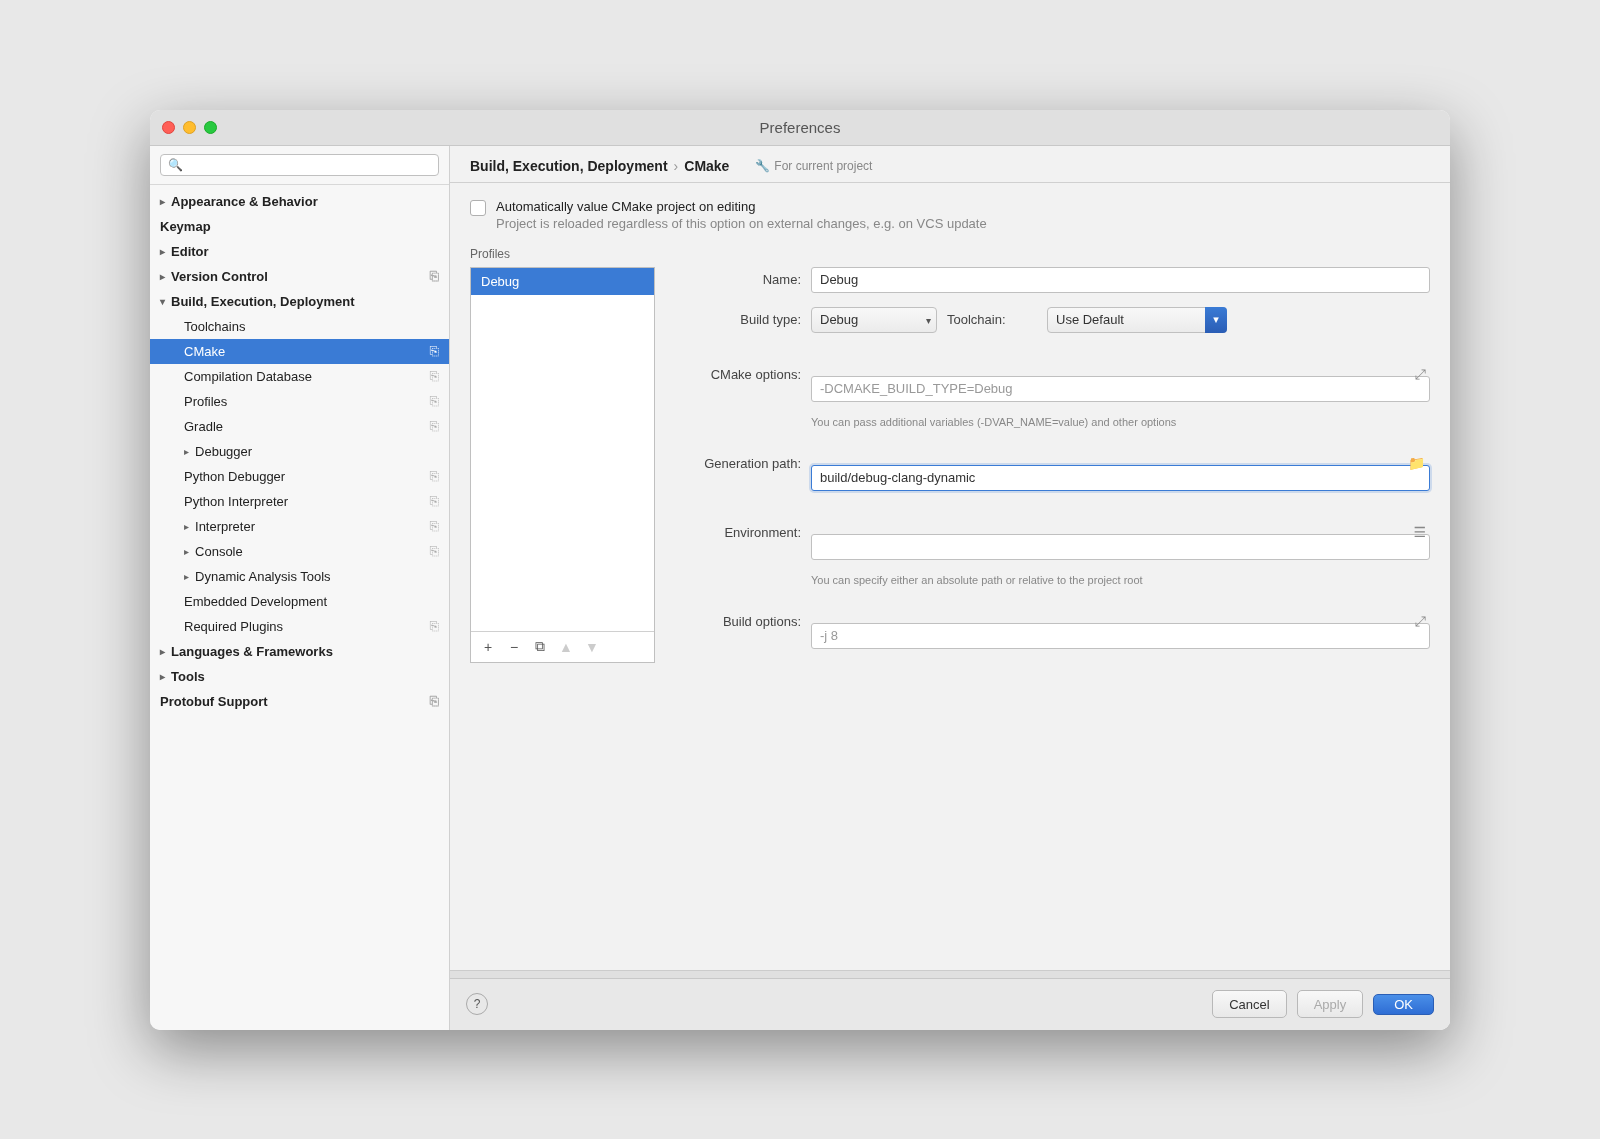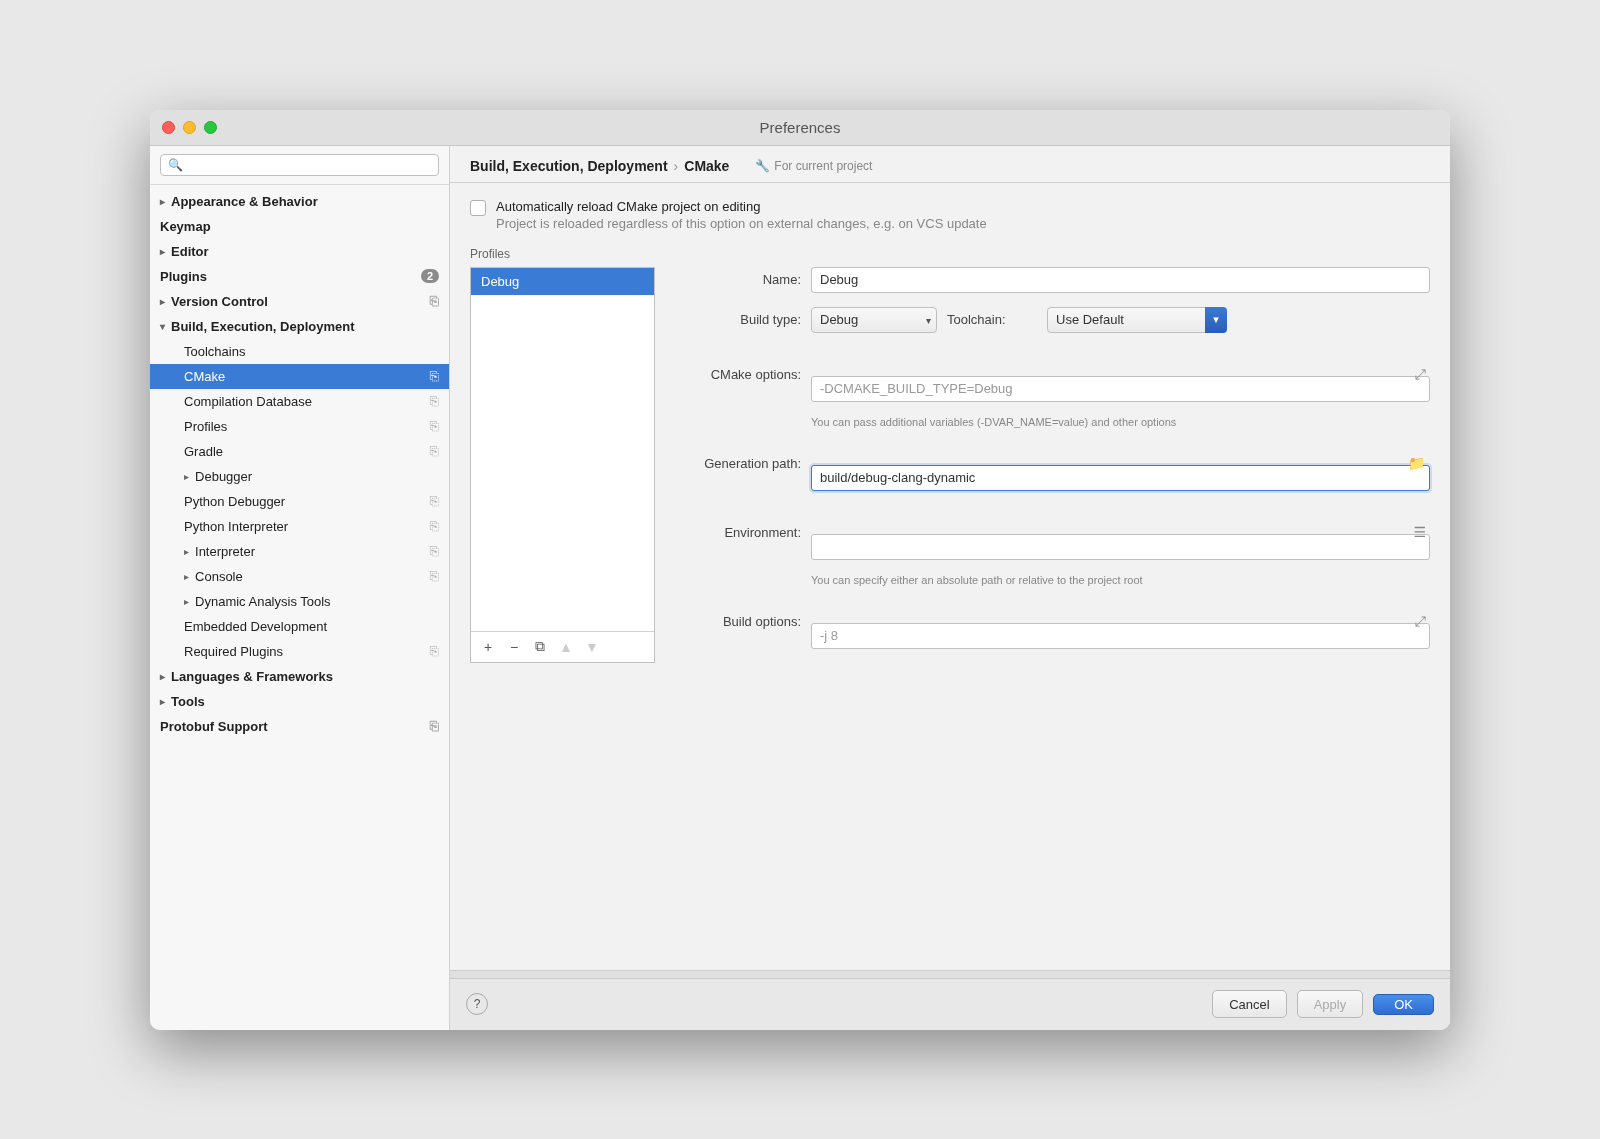--- a/index.html
+++ b/index.html
@@ -451,24 +451,20 @@
 
         <div class="nav-item bold">
           <span>Keymap</span>
         </div>
 
         <div class="nav-item bold">
           <span class="chevron">▸</span>
           <span>Editor</span>
         </div>
 
-        <div class="nav-item bold">
-          <span>Plugins</span>
-          <span class="badge">2</span>
-        </div>
 
         <div class="nav-item bold">
           <span class="chevron">▸</span>
           <span>Version Control</span>
           <span class="copy-icon">⎘</span>
         </div>
 
         <div class="nav-item bold">
           <span class="chevron">▾</span>
           <span>Build, Execution, Deployment</span>
@@ -566,21 +562,21 @@
           <span>🔧</span>
           <span>For current project</span>
         </span>
       </div>
 
       <div class="panel-body">
 
         <div class="auto-reload-row">
           <div class="checkbox-wrap"></div>
           <div class="auto-reload-text">
-            <span class="auto-reload-label">Automatically reload CMake project on editing</span>
+            <span class="auto-reload-label">Automatically value CMake project on editing</span>
             <span class="auto-reload-hint">Project is reloaded regardless of this option on external changes, e.g. on VCS update</span>
           </div>
         </div>
 
         <div class="profiles-section">
           <div class="profiles-label">Profiles</div>
 
           <div class="profiles-container">
 
             <div class="profiles-list">

